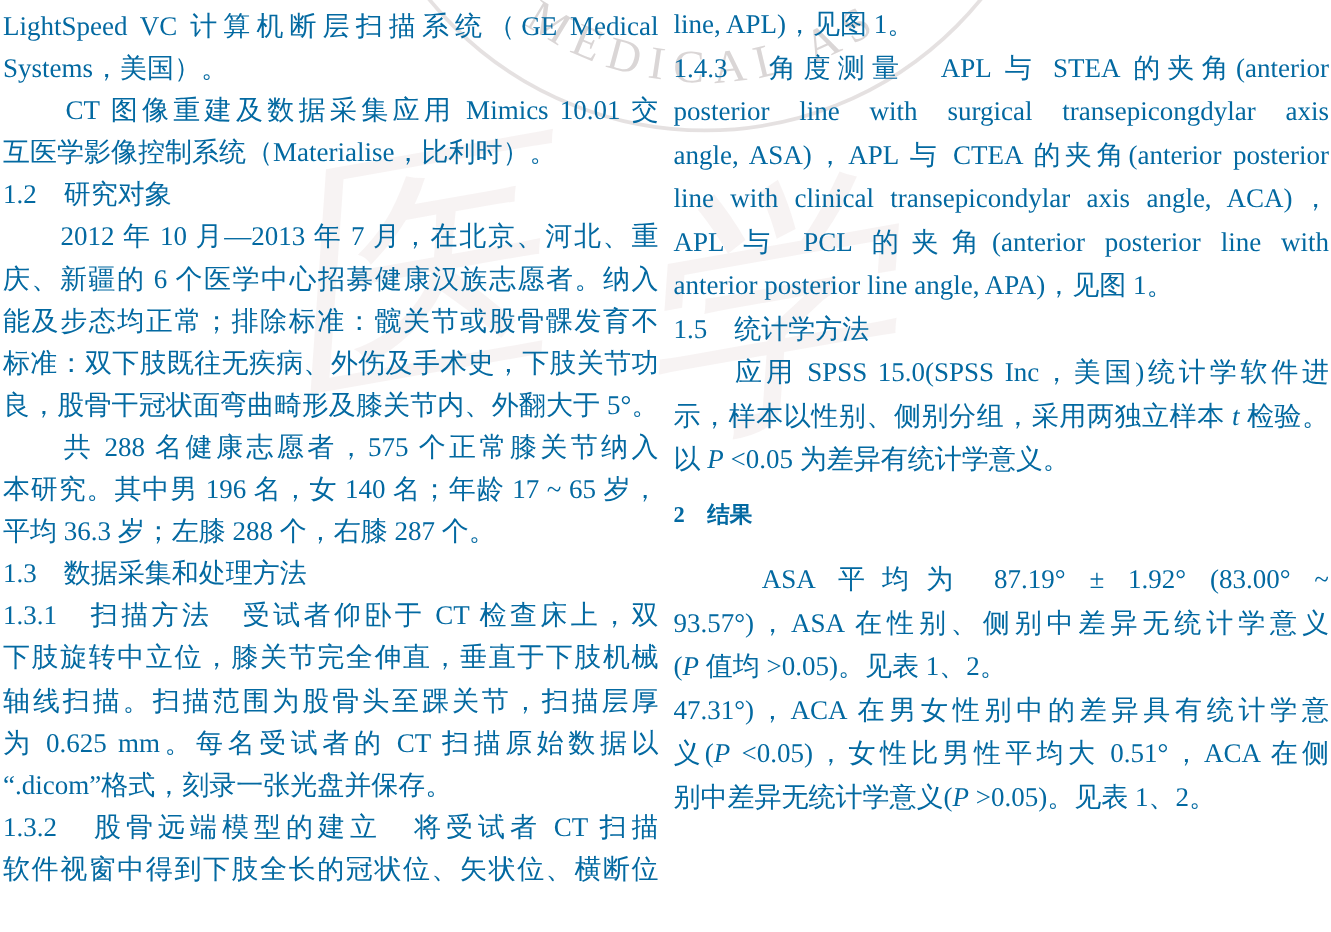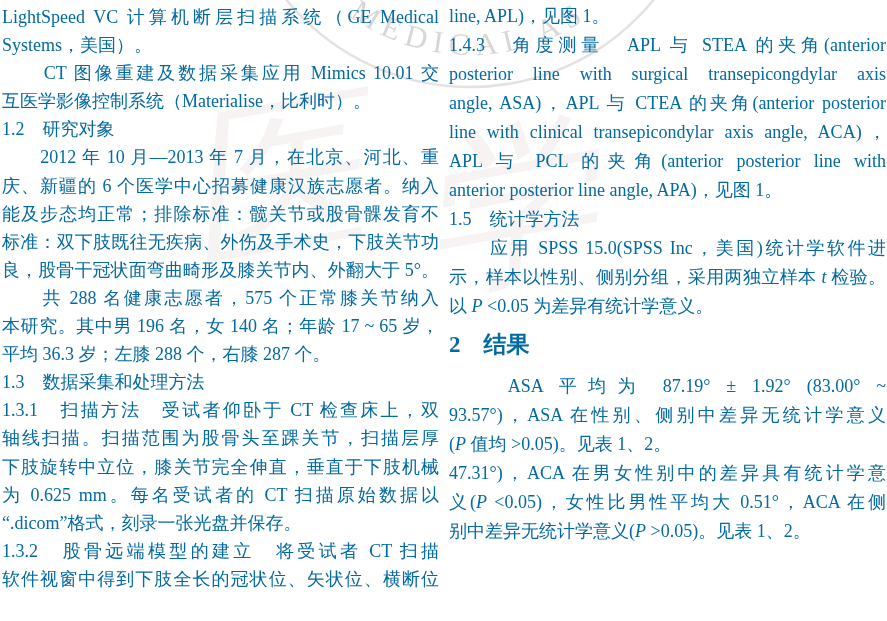--- a/index.html
+++ b/index.html
@@ -16,21 +16,21 @@
     top: 3px;
     width: 437px;
     font-size: 18px;
     color: #0369a1;
     z-index: 2;
   }
   .col-left  { left: 2px;   line-height: 28.1px; }
   .col-right { left: 449px; line-height: 29px; top: 2px; }
   .line { min-height: 1em; }
   .j { text-align: justify; text-align-last: justify; }
-  .heading { font-weight: bold; margin: 9px 0 13px 0; font-size: 23px; }
+  .heading { font-weight: bold; margin: 9px 0 13px 0; font-size: 15px; }
   .b { font-weight: normal; }
   .i { font-style: italic; }
   
   #wm-svg {
     position: absolute;
     left: 0; top: 0;
     z-index: 1;
     pointer-events: none;
   }
   .wm-char {
@@ -74,22 +74,22 @@
       <div class="line j"><span class="">　　2012 年 10 月—2013 年 7 月，在北京、河北、重</span></div>
       <div class="line j"><span class="">庆、新疆的 6 个医学中心招募</span><span class="b">健康</span><span class="">汉族志愿者。纳入</span></div>
       <div class="line j"><span class="">能及步态均正常；排除标准：</span><span class="b">髋</span><span class="">关节或股骨髁发育不</span></div>
       <div class="line j"><span class="">标准：双下肢既往无疾病、外伤及手术史，下肢关节功</span></div>
       <div class="line j"><span class="">良，股骨</span><span class="b">干冠</span><span class="">状面</span><span class="b">弯</span><span class="">曲畸形及膝关节内、外翻大于 5°。</span></div>
       <div class="line j"><span class="">　　共 288 名</span><span class="b">健康</span><span class="">志愿者，575 个正常膝关节纳入</span></div>
       <div class="line j"><span class="">本研究。其中男 196 名，女 140 名；年龄 17 ~ 65 岁，</span></div>
       <div class="line"><span class="">平均 36.3 岁；左膝 288 个，右膝 287 个。</span></div>
       <div class="line"><span class="">1.3　数据采集和处理方法</span></div>
       <div class="line j"><span class="">1.3.1　扫描方法　受</span><span class="b">试</span><span class="">者</span><span class="b">仰卧</span><span class="">于 CT 检查床上，双</span></div>
+      <div class="line j"><span class="">下肢旋转中立位，膝关节完全伸直，垂直于下肢机械</span></div>
       <div class="line j"><span class="">轴线扫描。扫描范围为股骨头至踝关节，扫描层厚</span></div>
-      <div class="line j"><span class="">下肢旋转中立位，膝关节完全伸直，垂直于下肢机械</span></div>
       <div class="line j"><span class="">为 0.625 mm。每名受</span><span class="b">试</span><span class="">者的 CT 扫描原始数据以</span></div>
       <div class="line"><span class="">“.dicom”</span><span class="b">格式</span><span class="">，</span><span class="b">刻</span><span class="">录一张</span><span class="b">光盘</span><span class="">并保存。</span></div>
       <div class="line j"><span class="">1.3.2　股骨远端</span><span class="b">模型</span><span class="">的建立　将受</span><span class="b">试</span><span class="">者 CT 扫描</span></div>
       <div class="line j"><span class="">软件视</span><span class="b">窗</span><span class="">中得到下肢全长的</span><span class="b">冠</span><span class="">状位、矢状位、横断位</span></div>
     </div>
 
   <div class="col col-right">
       <div class="line"><span class="">line, APL)，见图 1。</span></div>
       <div class="line j"><span class="">1.4.3　角度测量　APL 与 STEA 的夹角(anterior</span></div>
       <div class="line j"><span class="">posterior line with surgical transepicongdylar axis</span></div>

